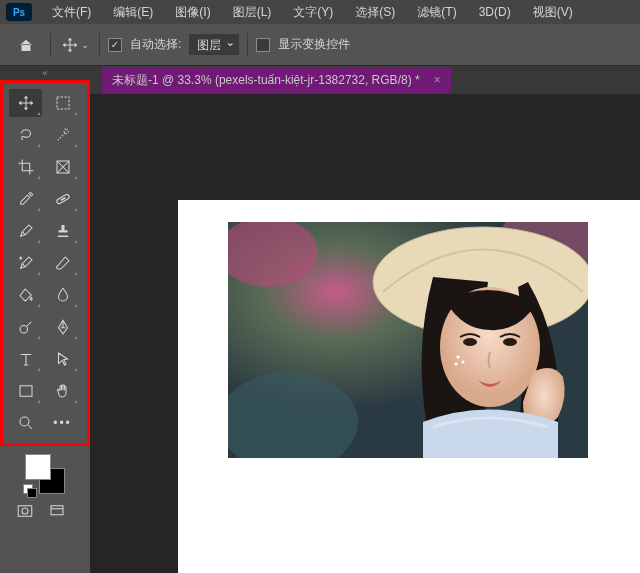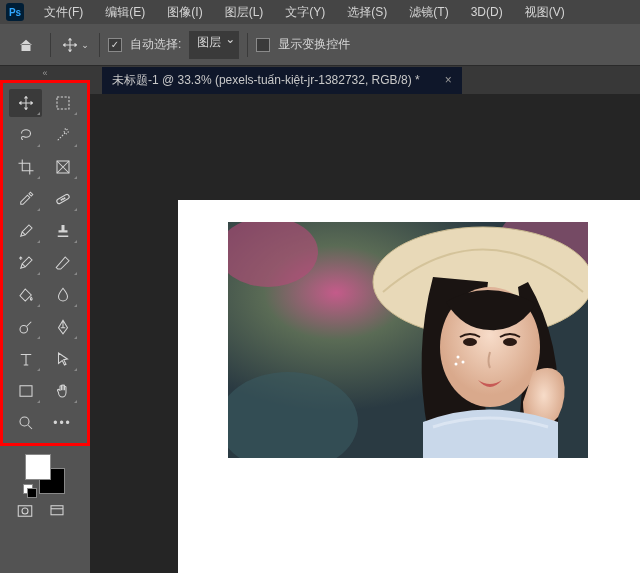--- a/index.html
+++ b/index.html
@@ -1,25 +1,25 @@
 <!DOCTYPE html>
 <html><head>
 <meta charset="utf-8">
 <style>
   * { margin: 0; padding: 0; box-sizing: border-box; font-family: "Microsoft YaHei", sans-serif; }
   body { background: #535353; width: 640px; height: 573px; overflow: hidden; color: #d5d5d5; font-size: 12px; }
   .menubar { height: 24px; background: #454545; display: flex; align-items: center; padding: 0 6px; gap: 2px; }
-  .ps-logo { width: 18px; height: 18px; background: #001e36; border-radius: 3px; display: flex; align-items: center; justify-content: center; font-weight: bold; color: #31a8ff; font-size: 10px; margin-right: 8px; }
+  .ps-logo { width: 26px; height: 18px; background: #001e36; border-radius: 3px; display: flex; align-items: center; justify-content: center; font-weight: bold; color: #31a8ff; font-size: 10px; margin-right: 8px; }
   .menu-item { padding: 0 10px; cursor: default; }
   .optbar { height: 42px; background: #535353; display: flex; align-items: center; padding: 0 10px; gap: 8px; border-bottom: 1px solid #2a2a2a; }
   .opt-btn { width: 32px; height: 28px; display: flex; align-items: center; justify-content: center; }
   .opt-sep { width: 1px; height: 24px; background: #3a3a3a; }
   .checkbox { width: 14px; height: 14px; border: 1px solid #8a8a8a; background: #3a3a3a; display: flex; align-items: center; justify-content: center; }
   .check-mark { color: #d5d5d5; font-size: 10px; }
-  .select-box { background: #3a3a3a; padding: 3px 18px 8px 8px; position: relative; }
+  .select-box { background: #3a3a3a; padding: 3px 18px 1px 8px; position: relative; }
   .select-box::after { content: "⌄"; position: absolute; right: 4px; top: 1px; font-size: 12px; }
   .workspace { display: flex; height: calc(100% - 66px); }
   .left-col { width: 90px; display: flex; flex-direction: column; }
   .collapse-tab { height: 14px; background: #383838; display: flex; align-items: center; justify-content: center; color: #999; font-size: 9px; }
   .toolbox-wrap { border: 3px solid #ff0000; padding: 2px; }
   .toolbox { display: grid; grid-template-columns: 33px 33px; gap: 4px; padding: 4px; }
   .tool { width: 33px; height: 28px; display: flex; align-items: center; justify-content: center; border-radius: 2px; position: relative; }
   .tool.active { background: #3a3a3a; }
   .tool::after { content: ""; position: absolute; bottom: 2px; right: 2px; width: 0; height: 0; border-left: 3px solid transparent; border-bottom: 3px solid #888; }
   .tool.noflyout::after { display: none; }
@@ -27,21 +27,21 @@
   .swatches { position: relative; width: 40px; height: 40px; margin: 0 auto; }
   .swatch-fg { position: absolute; left: 0; top: 0; width: 26px; height: 26px; background: #fff; border: 1px solid #888; }
   .swatch-bg { position: absolute; right: 0; bottom: 0; width: 26px; height: 26px; background: #000; border: 1px solid #888; }
   .swatch-mini { position: absolute; bottom: -2px; left: -2px; width: 12px; height: 12px; }
   .swatch-mini::before { content:""; position:absolute; left:0; top:0; width:8px; height:8px; background:#fff; border:1px solid #888;}
   .swatch-mini::after { content:""; position:absolute; right:-2px; bottom:-2px; width:8px; height:8px; background:#000; border:1px solid #888;}
   .mode-row { display: flex; gap: 10px; padding: 0 14px 8px; }
   .mode-ic { width: 22px; height: 18px; display:flex; align-items:center; justify-content:center; }
   .doc-area { flex: 1; background: #252525; position: relative; }
   .tab-strip { height: 28px; background: #383838; display: flex; align-items: center; padding: 0 12px; }
-  .doc-tab { background: #0f172a; padding: 5px 10px; display: flex; align-items: center; gap: 25px; font-size: 12px; color: #c8c8c8; }
+  .doc-tab { background: #701a75; padding: 5px 10px; display: flex; align-items: center; gap: 14px; font-size: 12px; color: #c8c8c8; }
   .tab-close { color: #999; cursor: default; }
   .canvas-scroll { position: absolute; left: 0; top: 28px; right: 0; bottom: 0; background: #252525; overflow: hidden; }
   .artboard { position: absolute; left: 88px; top: 106px; width: 520px; height: 440px; background: #fff; }
   .photo { position: absolute; left: 50px; top: 22px; width: 360px; height: 236px; overflow: hidden; }
   svg.ic { width: 18px; height: 18px; stroke: #d5d5d5; stroke-width: 1.4; fill: none; }
 </style>
 </head>
 <body>
 
 <div class="menubar">

